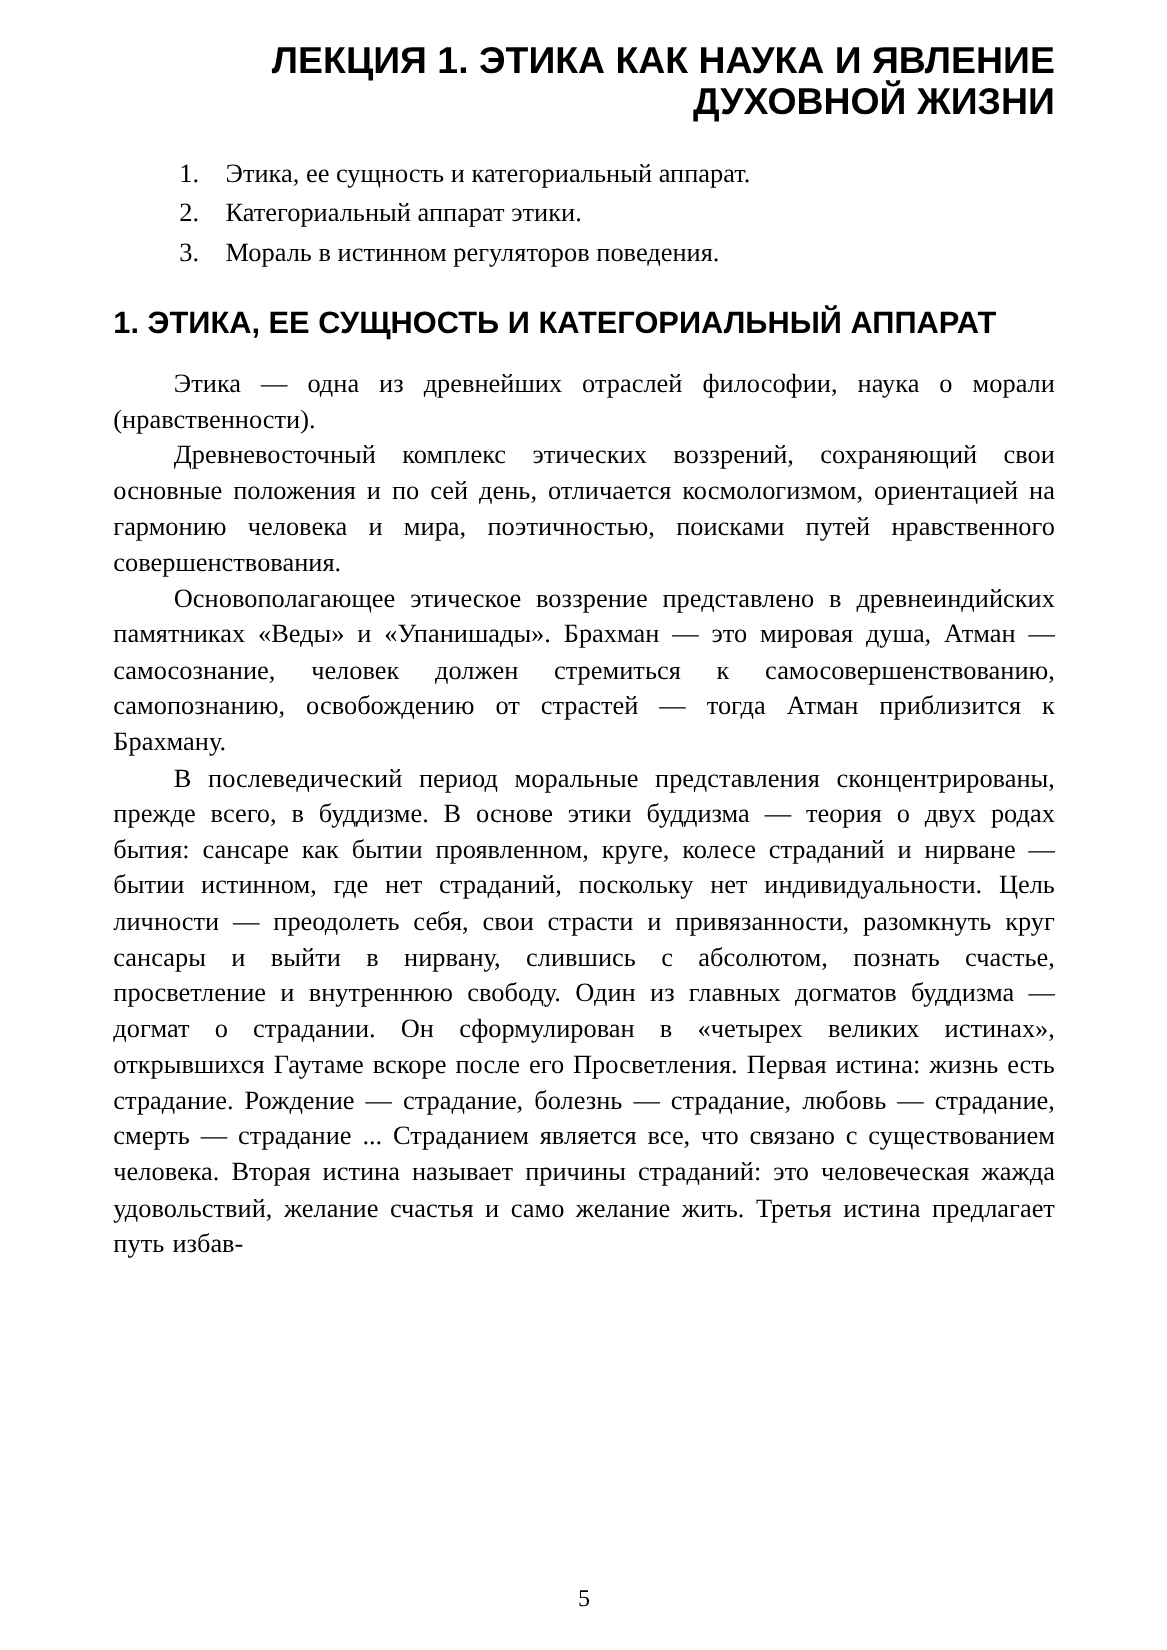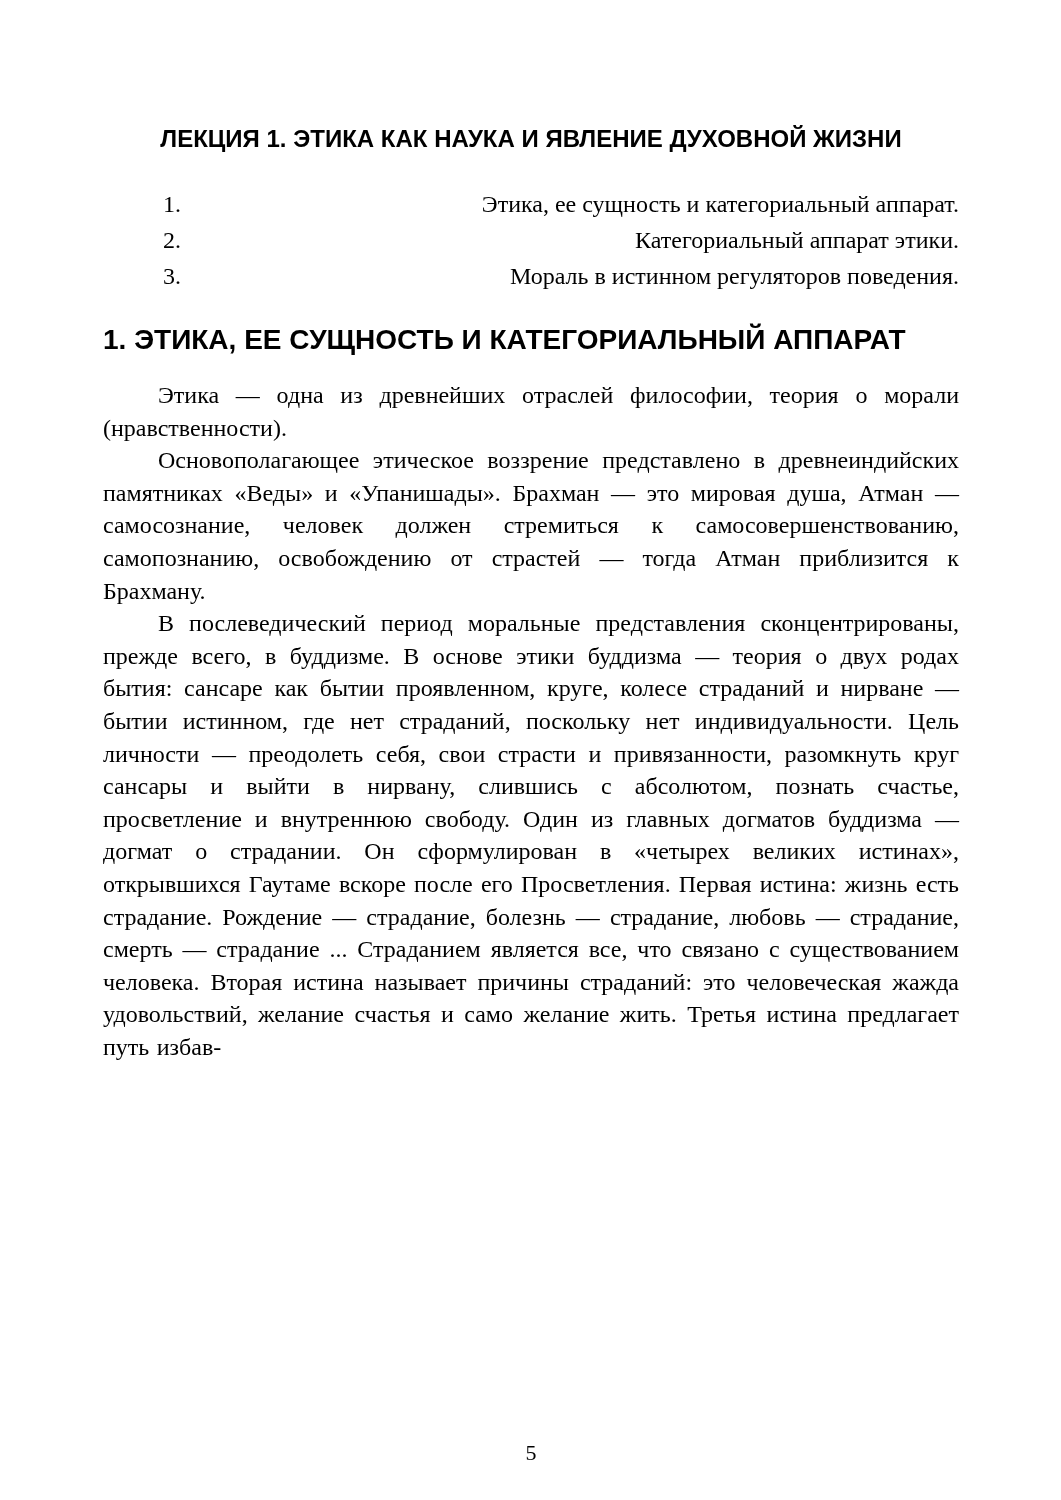--- a/index.html
+++ b/index.html
@@ -17,42 +17,41 @@
   }
   .page {
     position: absolute;
     left: 103px;
     top: 0;
     width: 856px;
   }
   .lecture-title {
     font-family: "Liberation Sans", sans-serif;
     font-weight: bold;
-    font-size: 24px;
+    font-size: 34px;
     line-height: 38px;
-    text-align: center;
-    margin: 120px 0 0 0;
+    text-align: right;
+    margin: 36px 0 0 0;
   }
   .agenda {
     list-style: none;
     margin: 28px 0 0 0;
     padding: 0;
     font-size: 24px;
     line-height: 36px;
   }
   .agenda-item {
     display: flex;
   }
   .agenda-num {
     flex: 0 0 42px;
     margin-left: 60px;
   }
   .agenda-text {
     flex: 1;
-    text-align: right;
   }
   .section-title {
     font-family: "Liberation Sans", sans-serif;
     font-weight: bold;
     font-size: 28px;
     line-height: 37px;
     text-align: left;
     margin: 27px 0 0 0;
   }
   .body-text {
@@ -94,20 +93,21 @@
     </li>
     <li class="agenda-item">
       <span class="agenda-num">3.</span>
       <span class="agenda-text">Мораль в истинном регуляторов поведения.</span>
     </li>
   </ol>
 
   <h2 class="section-title">1. ЭТИКА, ЕЕ СУЩНОСТЬ И КАТЕГОРИАЛЬНЫЙ АППАРАТ</h2>
 
   <div class="body-text">
-    <p>Этика — одна из древнейших отраслей философии, теория о морали (нравственности).</p>
+    <p>Этика — одна из древнейших отраслей философии, наука о морали (нравственности).</p>
+    <p>Древневосточный комплекс этических воззрений, сохраняющий свои основные положения и по сей день, отличается космологизмом, ориентацией на гармонию человека и мира, поэтичностью, поисками путей нравственного совершенствования.</p>
     <p>Основополагающее этическое воззрение представлено в древнеиндийских памятниках «Веды» и «Упанишады». Брахман — это мировая душа, Атман — самосознание, человек должен стремиться к самосовершенствованию, самопознанию, освобождению от страстей — тогда Атман приблизится к Брахману.</p>
     <p>В послеведический период моральные представления сконцентрированы, прежде всего, в буддизме. В основе этики буддизма — теория о двух родах бытия: сансаре как бытии проявленном, круге, колесе страданий и нирване — бытии истинном, где нет страданий, поскольку нет индивидуальности. Цель личности — преодолеть себя, свои страсти и привязанности, разомкнуть круг сансары и выйти в нирвану, слившись с абсолютом, познать счастье, просветление и внутреннюю свободу. Один из главных догматов буддизма — догмат о страдании. Он сформулирован в «четырех великих истинах», открывшихся Гаутаме вскоре после его Просветления. Первая истина: жизнь есть страдание. Рождение — страдание, болезнь — страдание, любовь — страдание, смерть — страдание ... Страданием является все, что связано с существованием человека. Вторая истина называет причины страданий: это человеческая жажда удовольствий, желание счастья и само желание жить. Третья истина предлагает путь избав-</p>
   </div>
 
 </div>
 
 <div class="page-number">5</div>
 
 </body></html>

